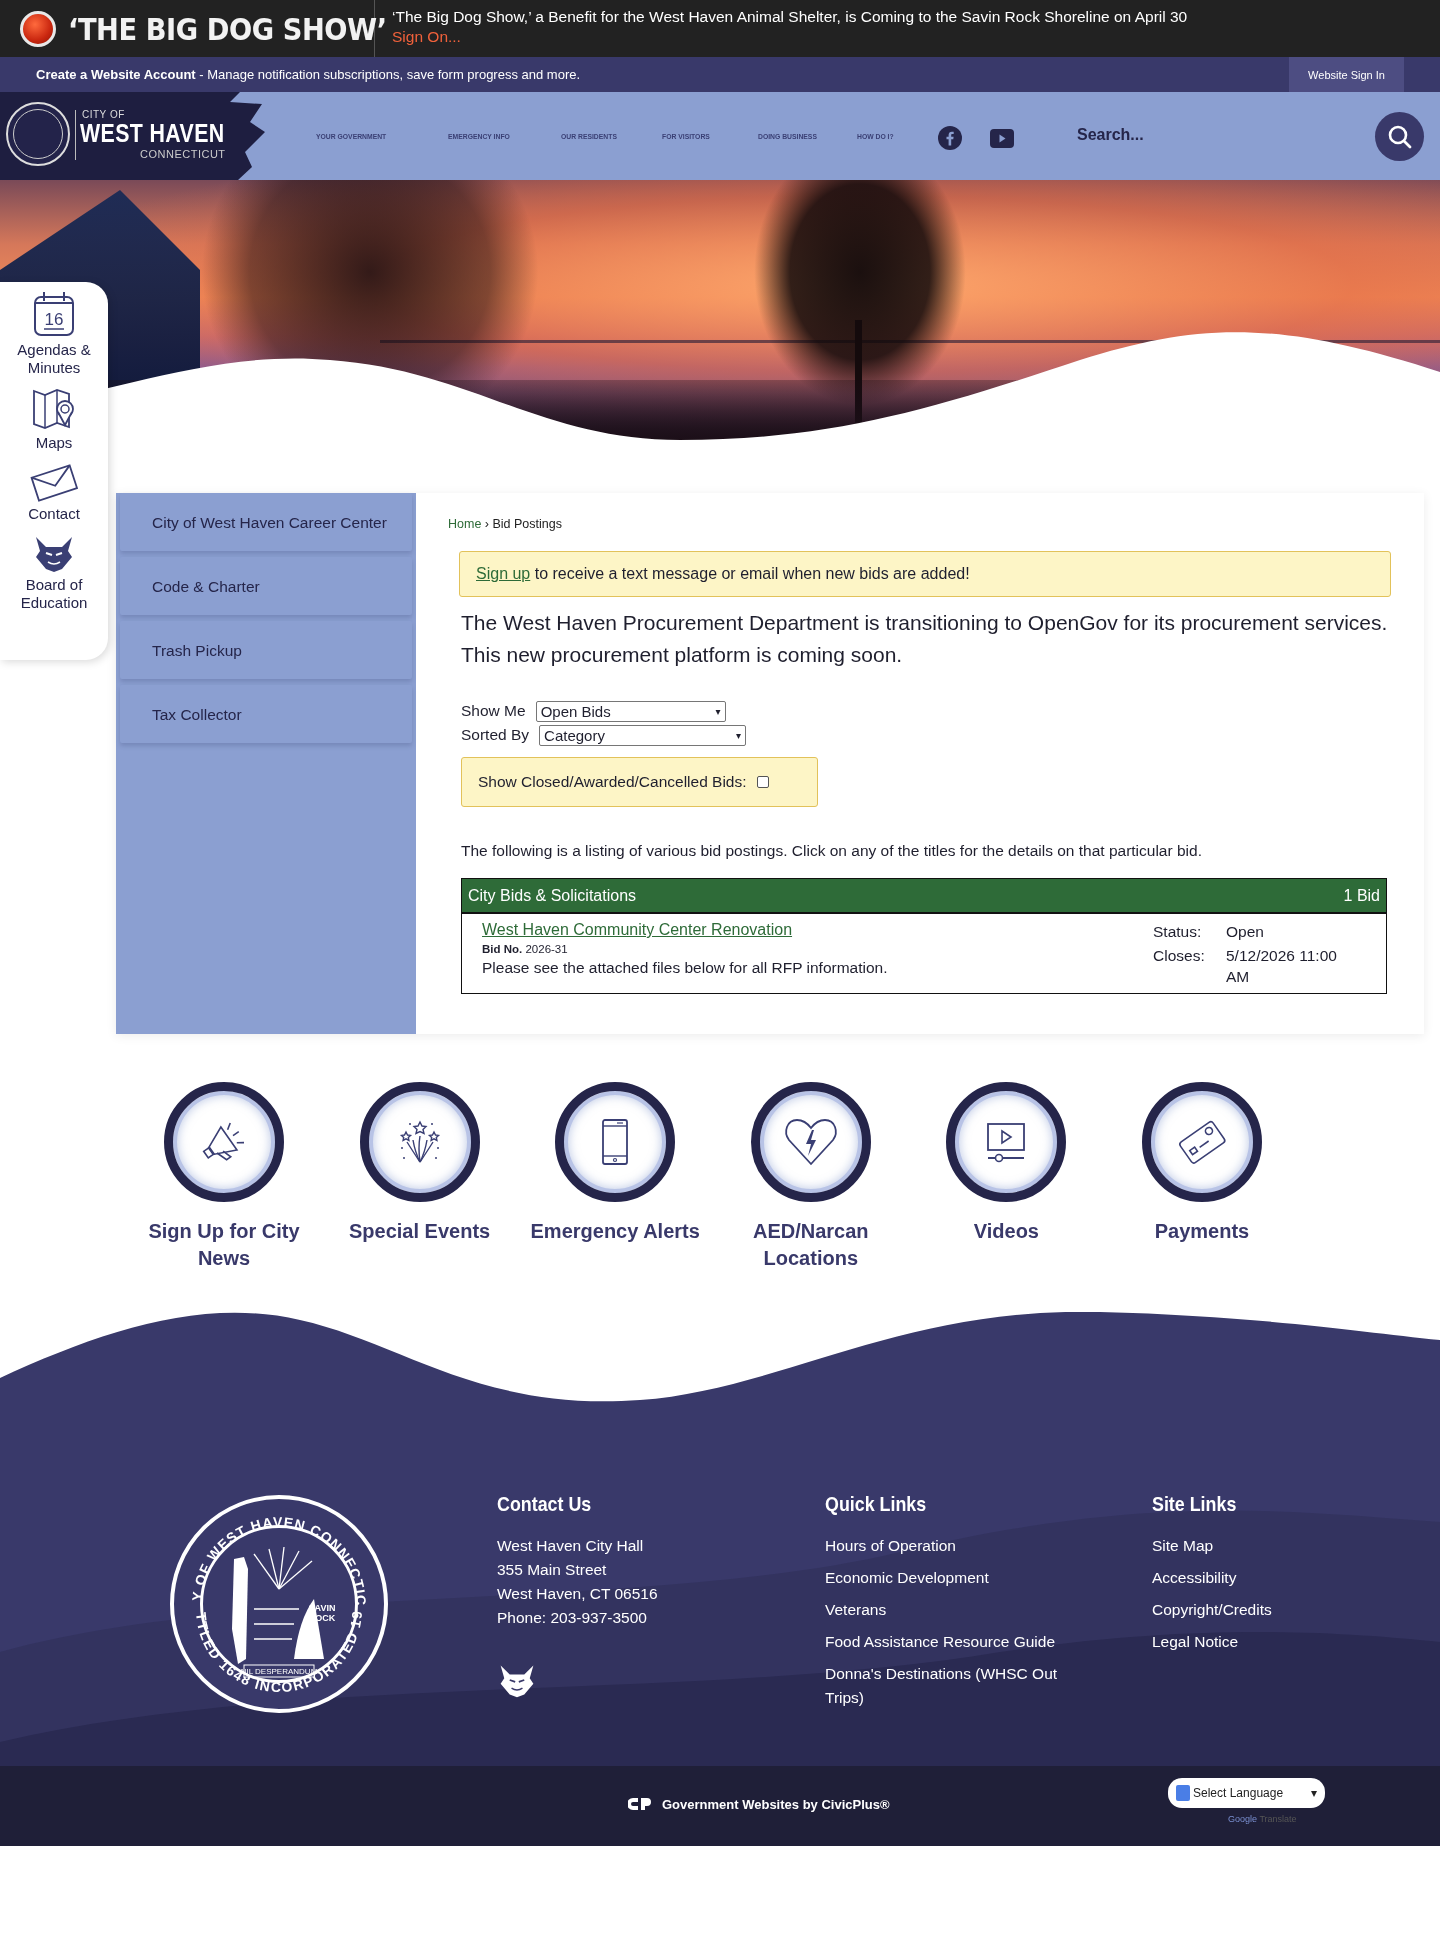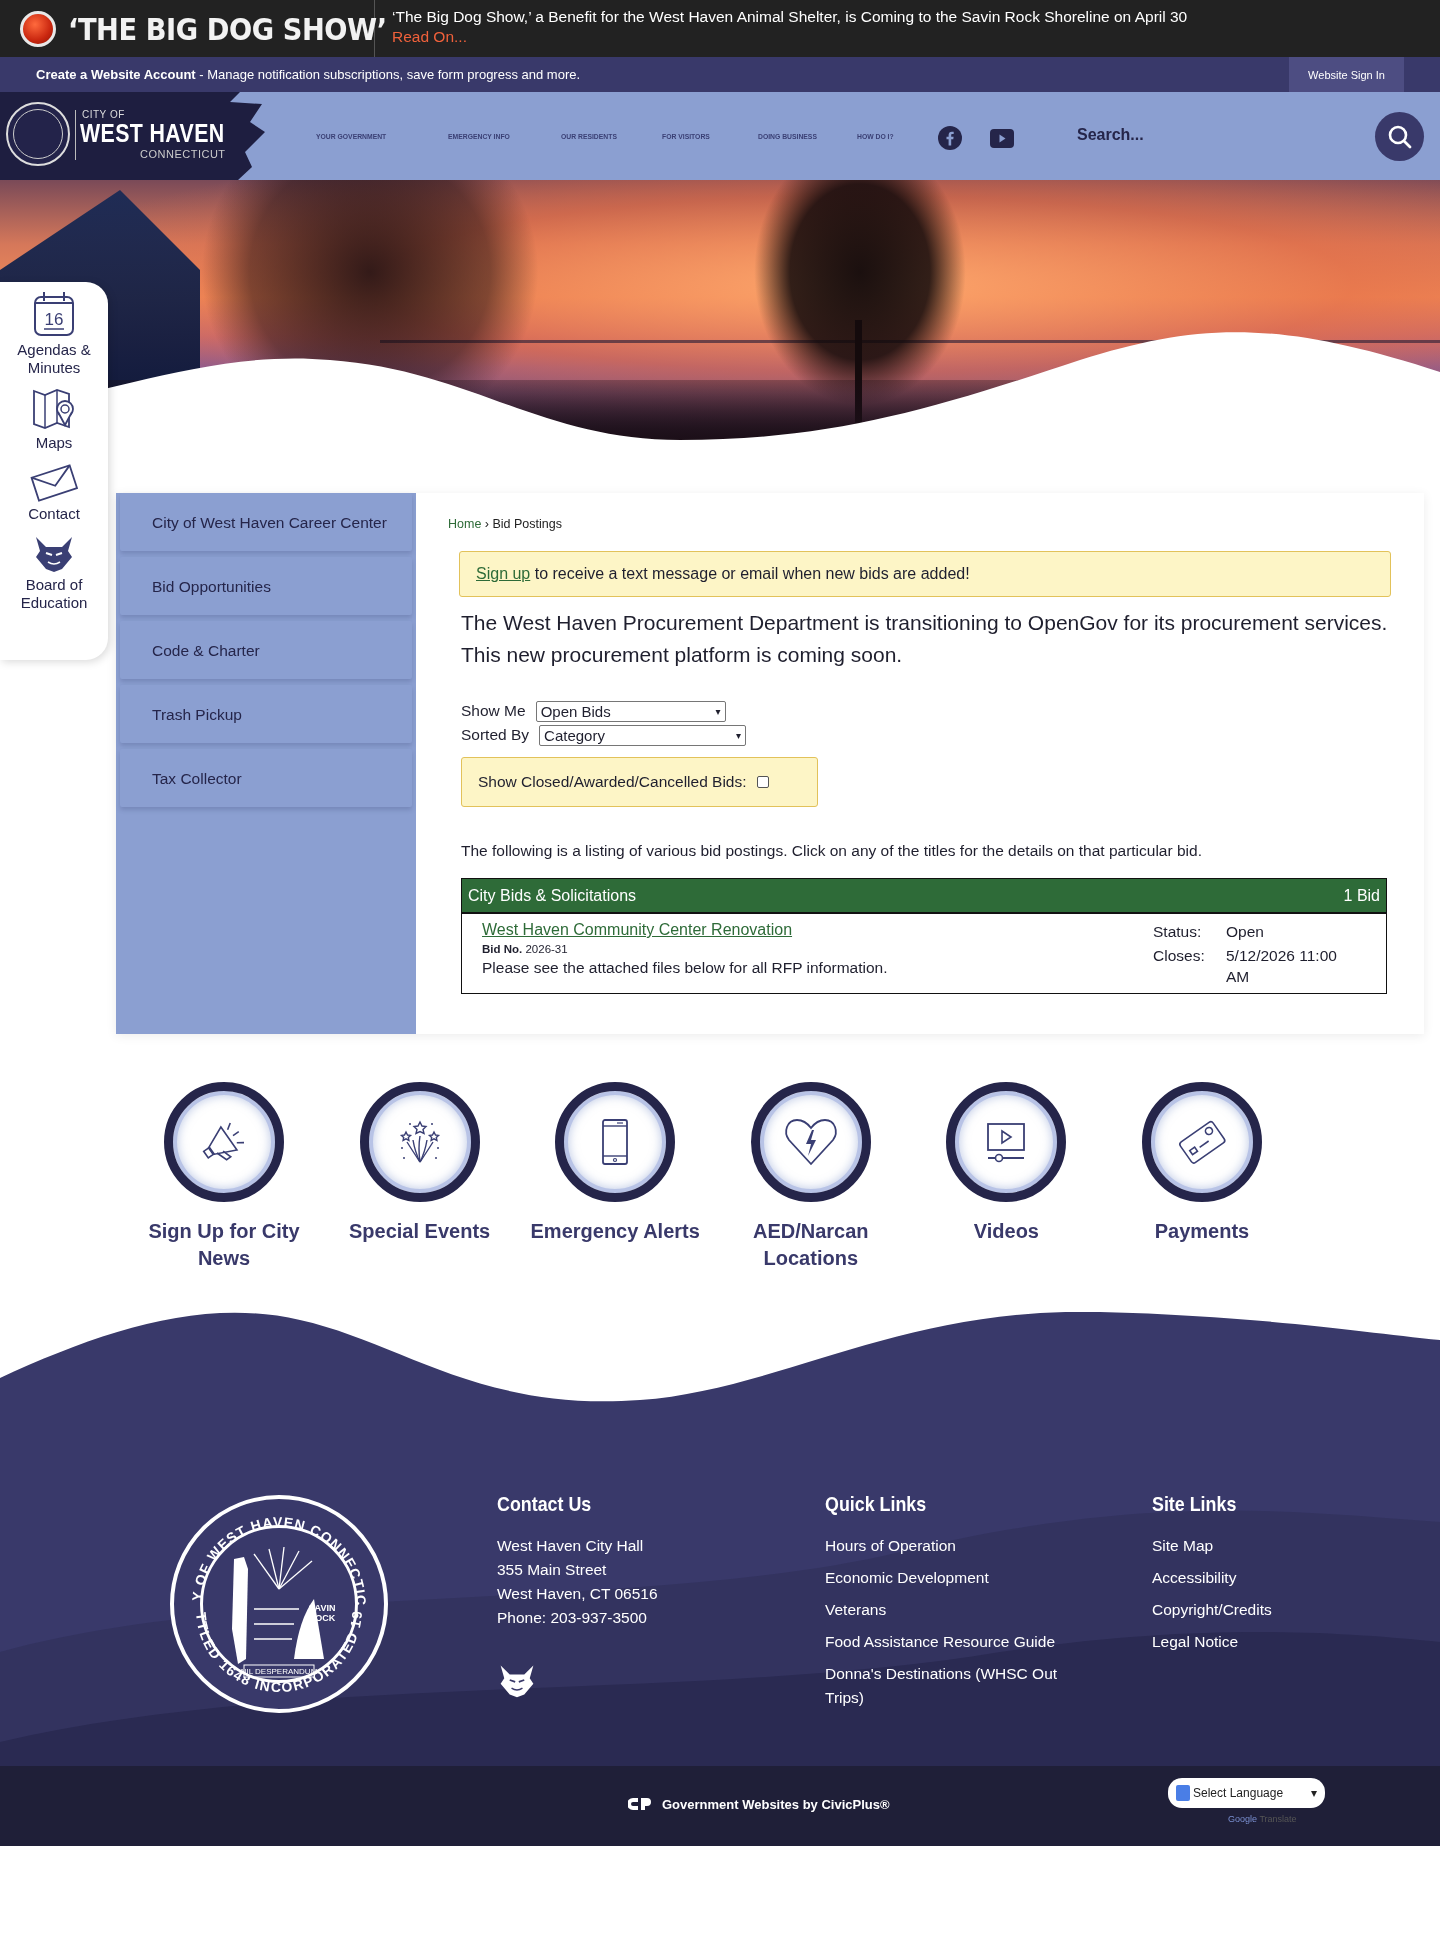--- a/index.html
+++ b/index.html
@@ -105,21 +105,21 @@
 </head>
 <body>
 
 <div class="alert-bar">
   <div class="alert-title">
     <span class="alert-dot"></span>
     <span class="alert-title-text">‘THE BIG DOG SHOW’</span>
   </div>
   <div class="alert-body">
     <span>‘The Big Dog Show,’ a Benefit for the West Haven Animal Shelter, is Coming to the Savin Rock Shoreline on April 30</span>
-    <a href="#" class="alert-readon">Read On...</a>
+    <a href="#" class="alert-readon">Sign On...</a>
   </div>
 </div>
 
 <div class="account-bar">
   <div class="account-text">
     <a href="#"><b>Create a Website Account</b></a><span> - Manage notification subscriptions, save form progress and more.</span>
   </div>
   <a href="#" class="signin-btn">Website Sign In</a>
 </div>
 
@@ -213,21 +213,20 @@
       <path d="M14 20 L20 22 M30 20 L24 22" stroke="#fff" stroke-width="2"></path>
       <path d="M16 29 Q22 33 28 29" stroke="#fff" stroke-width="1.6" fill="none"></path>
     </svg>
     <span class="side-quick-label">Board of Education</span>
   </a>
 </div>
 
 <div class="content-wrap">
   <aside class="subnav">
     <a href="#" class="subnav-item" style="display:block;">City of West Haven Career Center</a>
-    <a href="#" class="subnav-item" style="display:block;">Bid Opportunities</a>
     <a href="#" class="subnav-item" style="display:block;">Code &amp; Charter</a>
     <a href="#" class="subnav-item" style="display:block;">Trash Pickup</a>
     <a href="#" class="subnav-item" style="display:block;">Tax Collector</a>
   </aside>
 
   <main class="main">
     <div class="breadcrumb">
       <a href="#" class="home">Home</a>
       <span>›</span>
       <span>Bid Postings</span>

